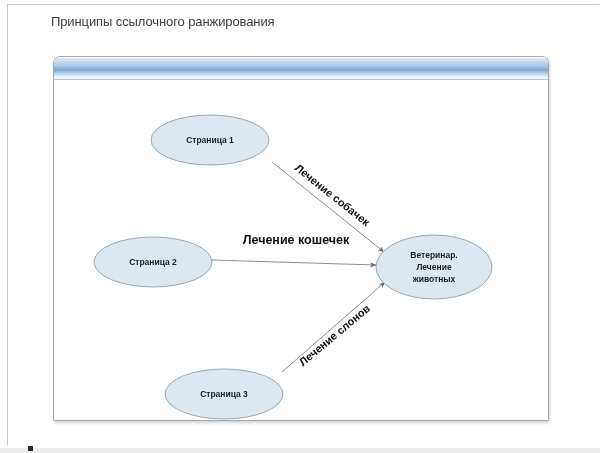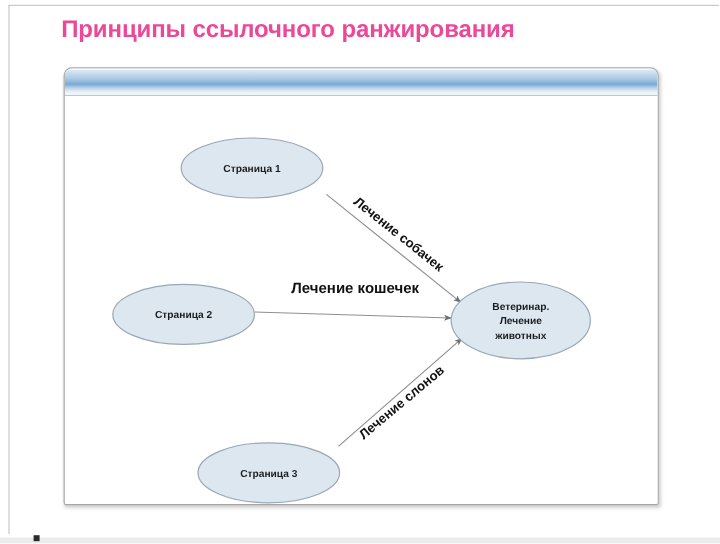--- a/index.html
+++ b/index.html
@@ -49,23 +49,23 @@
     width: 5px; height: 5px;
     background: #2b2b2b;
   }
 
   
   #slide-title {
     position: absolute;
     left: 51px;
     top: 14px;
     width: 500px;
-    font-size: 20px;
-    font-weight: bold;
-    color: #ec4899;
+    font-size: 13px;
+    font-weight: normal;
+    color: #404040;
     letter-spacing: -0.1px;
     white-space: nowrap;
   }
 
   
   #window {
     position: absolute;
     left: 53px;
     top: 56px;
     width: 494px;

